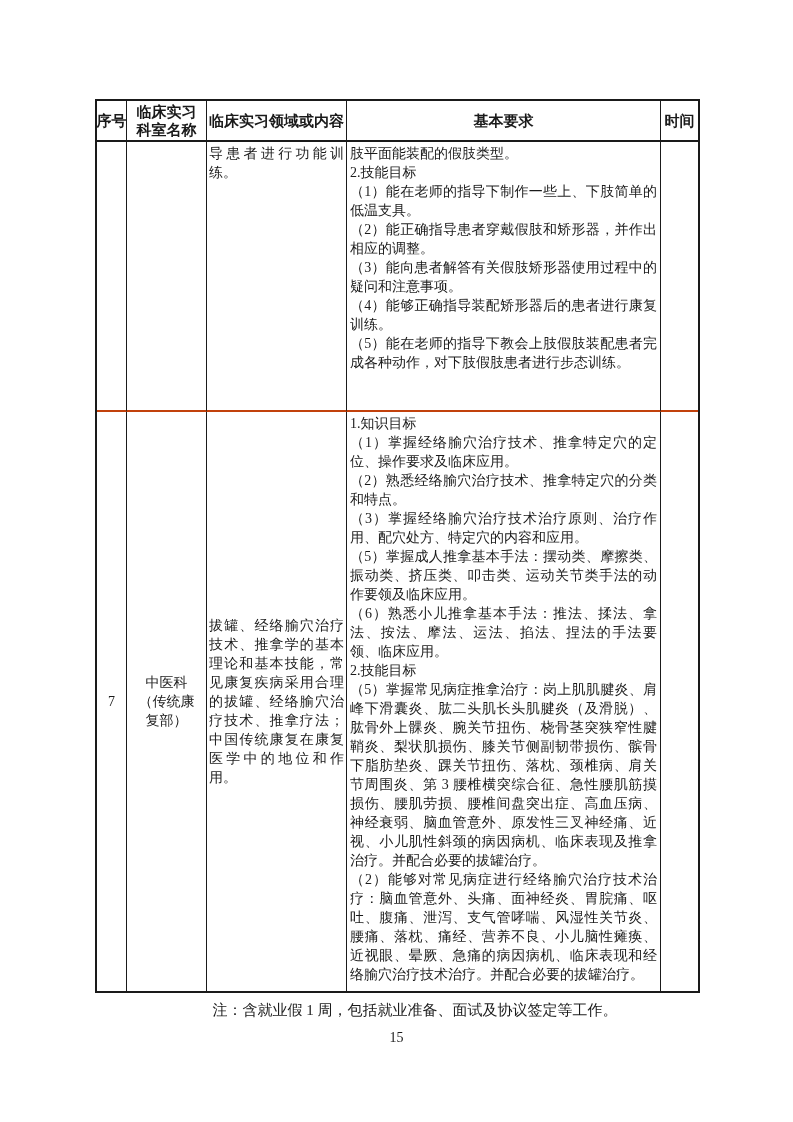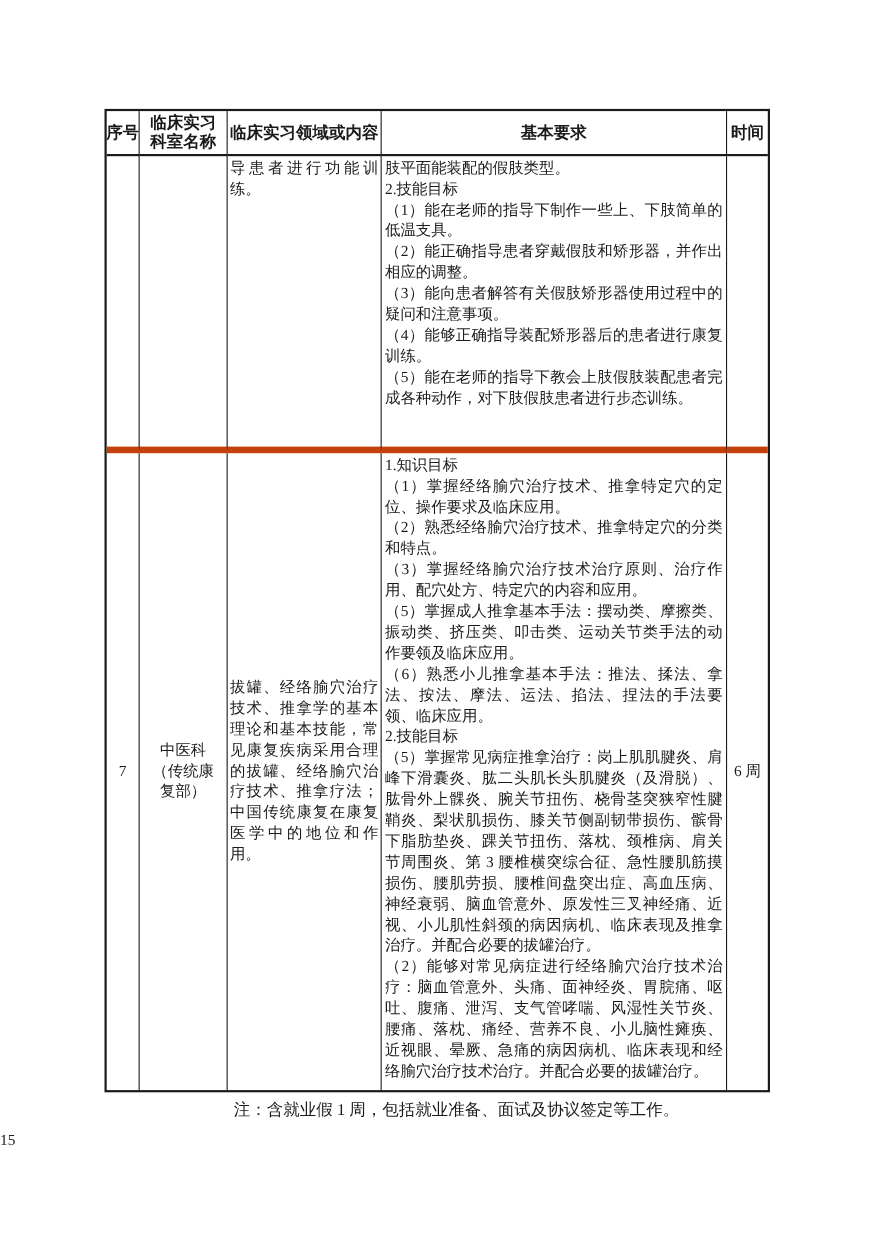--- a/index.html
+++ b/index.html
@@ -26,21 +26,21 @@
     grid-template-columns: 30px 80px 140px 314px 1fr;
     grid-template-rows: 41px 270px 1fr;
     border: 2px solid #1a1a1a;
     box-sizing: border-box;
     font-size: 14px;
     line-height: 19px;
   }
   .cell {
     box-sizing: border-box;
     border-right: 1px solid #1a1a1a;
-    border-bottom: 6px solid #c2410c;
+    border-bottom: 2px solid #c2410c;
     overflow: hidden;
   }
   .cell.last-col { border-right: none; }
   .cell.last-row { border-bottom: none; }
   .th {
     display: flex;
     align-items: center;
     justify-content: center;
     text-align: center;
     font-weight: bold;
@@ -88,20 +88,21 @@
     width: 560px;
     font-size: 15px;
     line-height: 21px;
     text-align: center;
   }
   .page-number {
     position: absolute;
     left: 0;
     top: 1030px;
     width: 793px;
+    text-align: center;
     font-size: 14px;
   }
 </style>
 </head>
 <body>
 
 <div class="page">
 
   <div class="doc-table">
 
@@ -153,23 +154,20 @@
       <p>1.知识目标</p>
       <p>（1）掌握经络腧穴治疗技术、推拿特定穴的定位、操作要求及临床应用。</p>
       <p>（2）熟悉经络腧穴治疗技术、推拿特定穴的分类和特点。</p>
       <p>（3）掌握经络腧穴治疗技术治疗原则、治疗作用、配穴处方、特定穴的内容和应用。</p>
       <p>（5）掌握成人推拿基本手法：摆动类、摩擦类、振动类、挤压类、叩击类、运动关节类手法的动作要领及临床应用。</p>
       <p>（6）熟悉小儿推拿基本手法：推法、揉法、拿法、按法、摩法、运法、掐法、捏法的手法要领、临床应用。</p>
       <p>2.技能目标</p>
       <p>（5）掌握常见病症推拿治疗：岗上肌肌腱炎、肩峰下滑囊炎、肱二头肌长头肌腱炎（及滑脱）、肱骨外上髁炎、腕关节扭伤、桡骨茎突狭窄性腱鞘炎、梨状肌损伤、膝关节侧副韧带损伤、髌骨下脂肪垫炎、踝关节扭伤、落枕、颈椎病、肩关节周围炎、第 3 腰椎横突综合征、急性腰肌筋摸损伤、腰肌劳损、腰椎间盘突出症、高血压病、神经衰弱、脑血管意外、原发性三叉神经痛、近视、小儿肌性斜颈的病因病机、临床表现及推拿治疗。并配合必要的拔罐治疗。</p>
       <p>（2）能够对常见病症进行经络腧穴治疗技术治疗：脑血管意外、头痛、面神经炎、胃脘痛、呕吐、腹痛、泄泻、支气管哮喘、风湿性关节炎、腰痛、落枕、痛经、营养不良、小儿脑性瘫痪、近视眼、晕厥、急痛的病因病机、临床表现和经络腧穴治疗技术治疗。并配合必要的拔罐治疗。</p>
     </div>
-    <div class="cell cell-center last-col last-row">
-      <span>6 周</span>
-    </div>
 
   </div>
 
   <div class="note-line">注：含就业假 1 周，包括就业准备、面试及协议签定等工作。</div>
 
   <div class="page-number">15</div>
 
 </div>
 
 </body></html>

